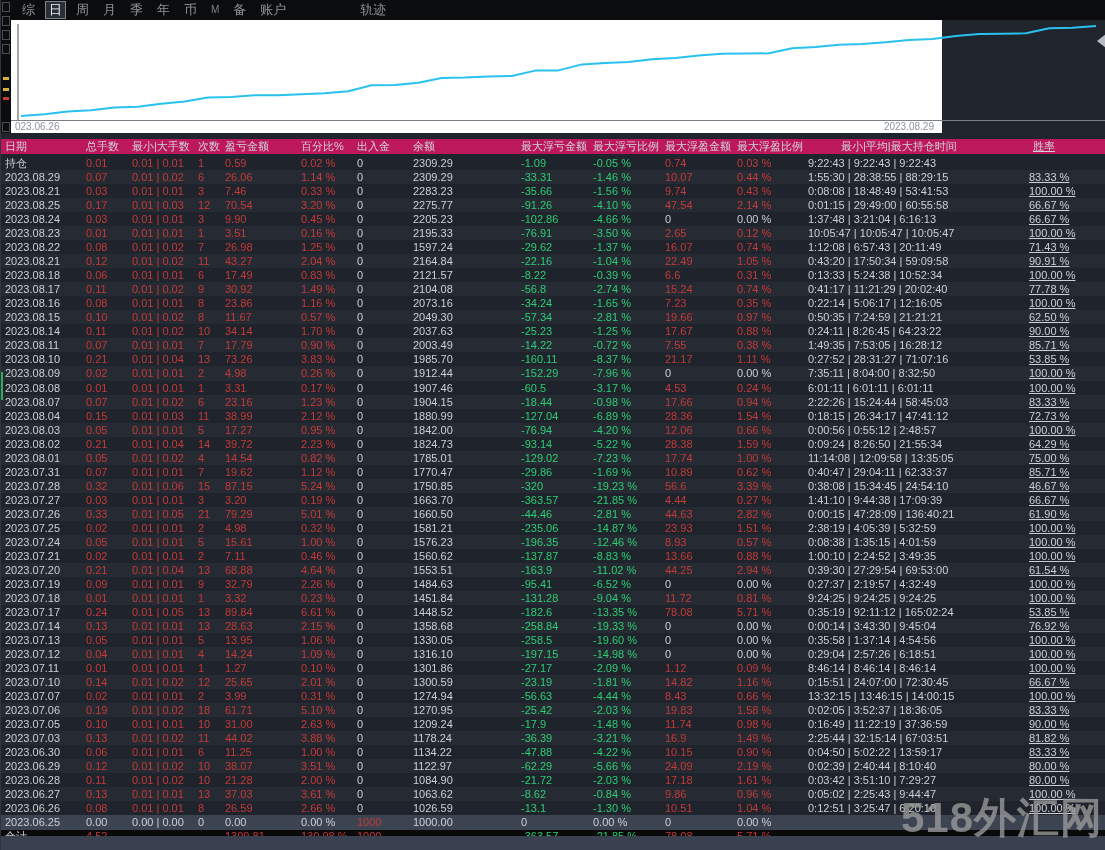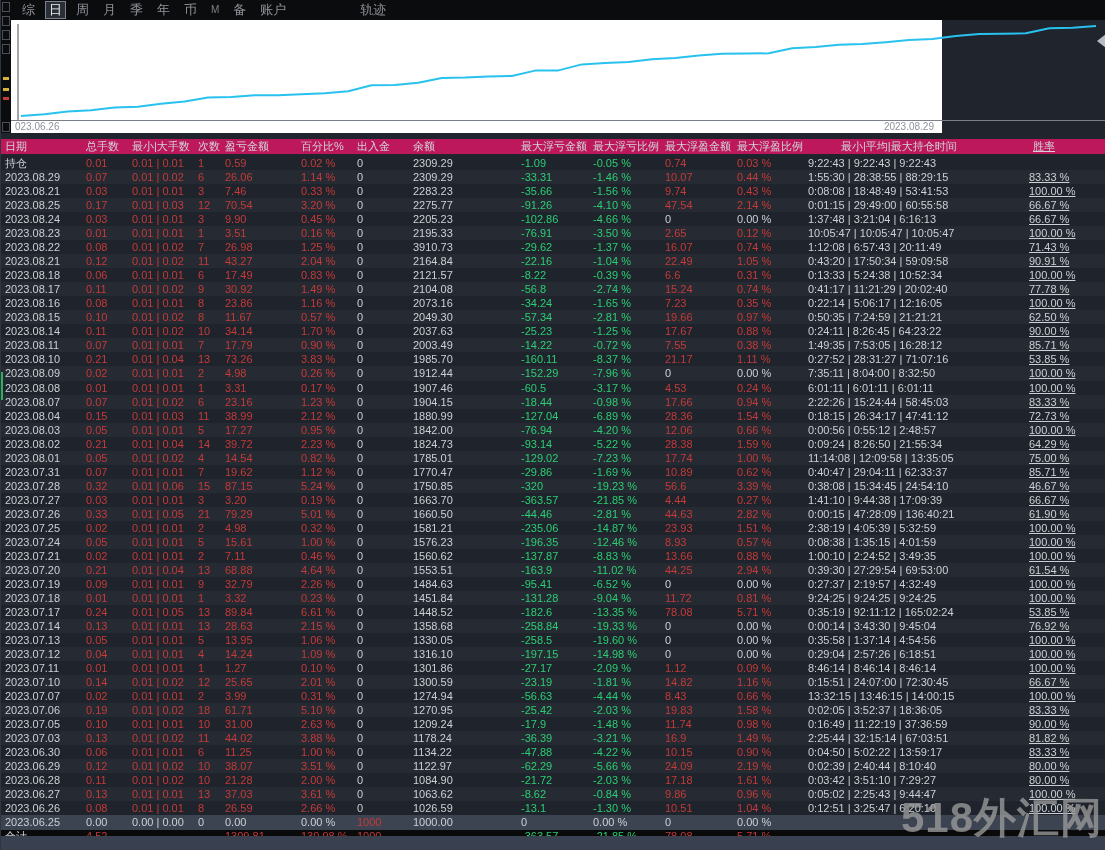--- a/index.html
+++ b/index.html
@@ -216,21 +216,21 @@
         <span class="cell c13 v-white">100.00 %</span>
       </div>
       <div class="trow">
         <span class="cell c0 v-white">2023.08.22</span>
         <span class="cell c1 v-red">0.08</span>
         <span class="cell c2 v-red">0.01 | 0.02</span>
         <span class="cell c3 v-red">7</span>
         <span class="cell c4 v-red">26.98</span>
         <span class="cell c5 v-red">1.25 %</span>
         <span class="cell c6 v-white">0</span>
-        <span class="cell c7 v-white">3910.73</span>
+        <span class="cell c7 v-white">1597.24</span>
         <span class="cell c8 v-green">-29.62</span>
         <span class="cell c9 v-green">-1.37 %</span>
         <span class="cell c10 v-red">16.07</span>
         <span class="cell c11 v-red">0.74 %</span>
         <span class="cell c12 v-white">1:12:08 | 6:57:43 | 20:11:49</span>
         <span class="cell c13 v-white">71.43 %</span>
       </div>
       <div class="trow alt">
         <span class="cell c0 v-white">2023.08.21</span>
         <span class="cell c1 v-red">0.12</span>

